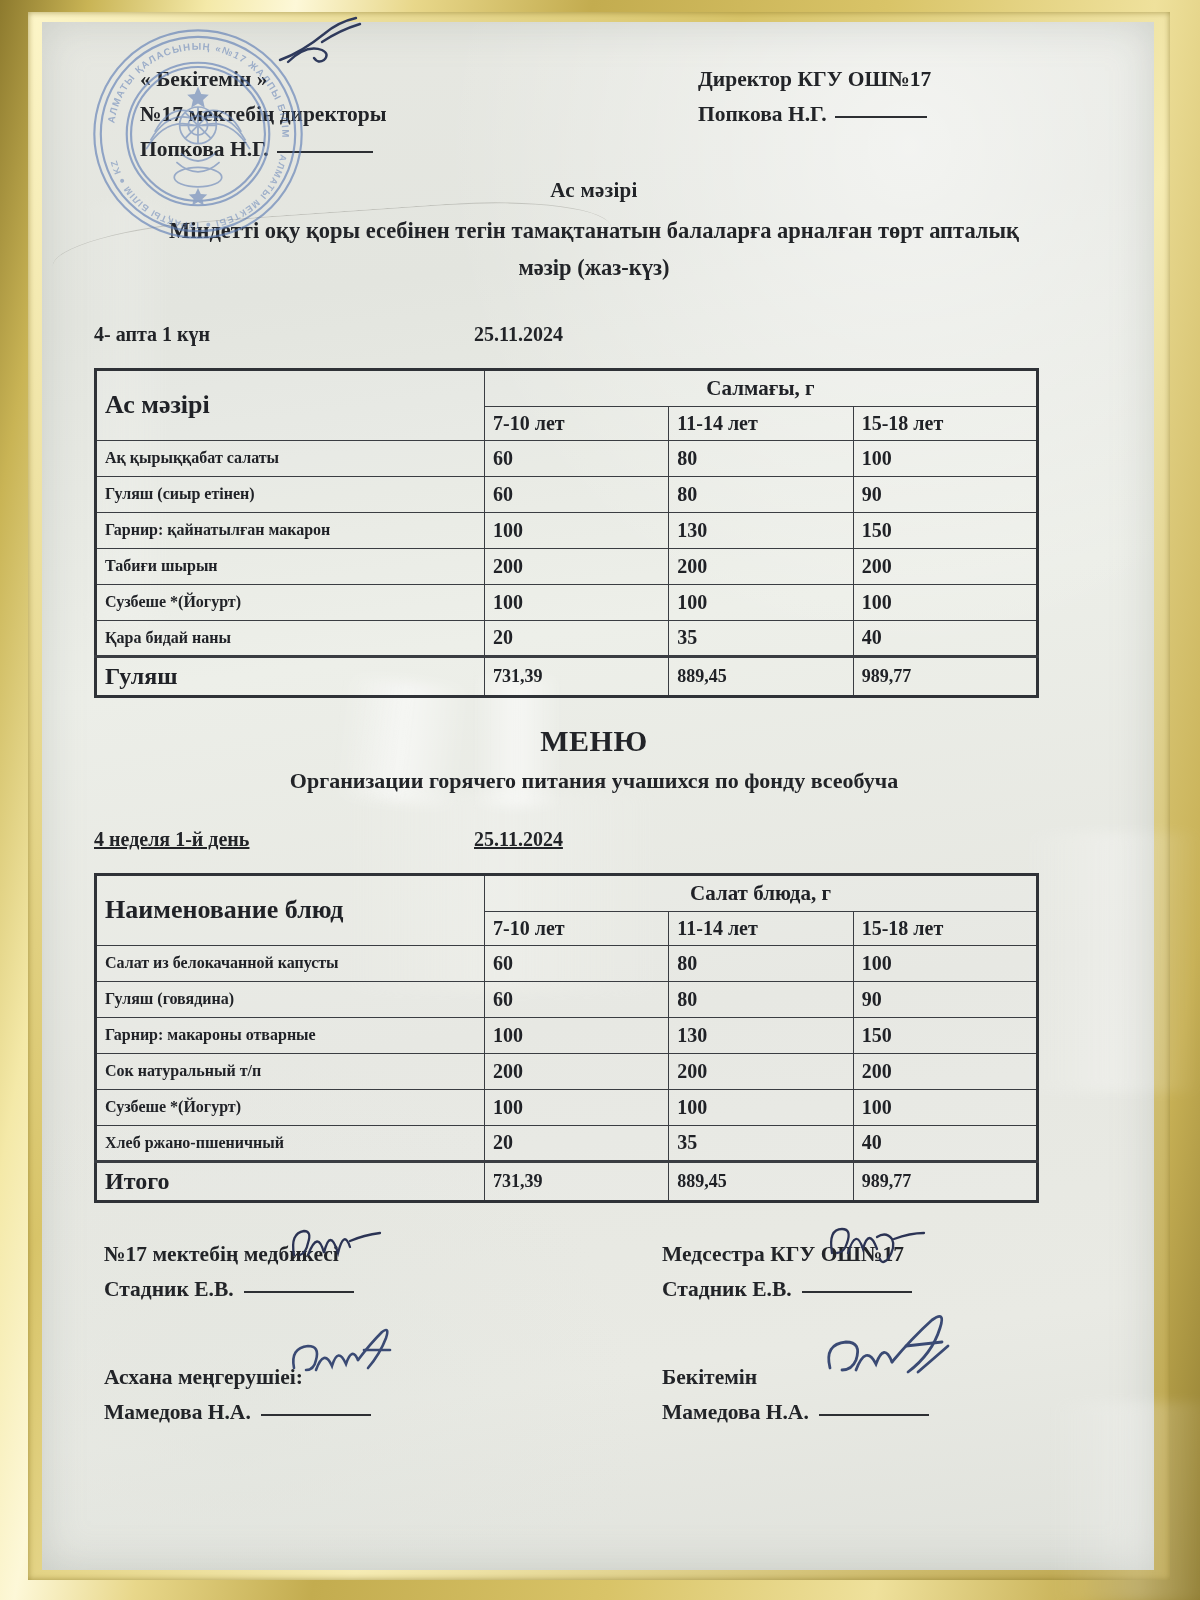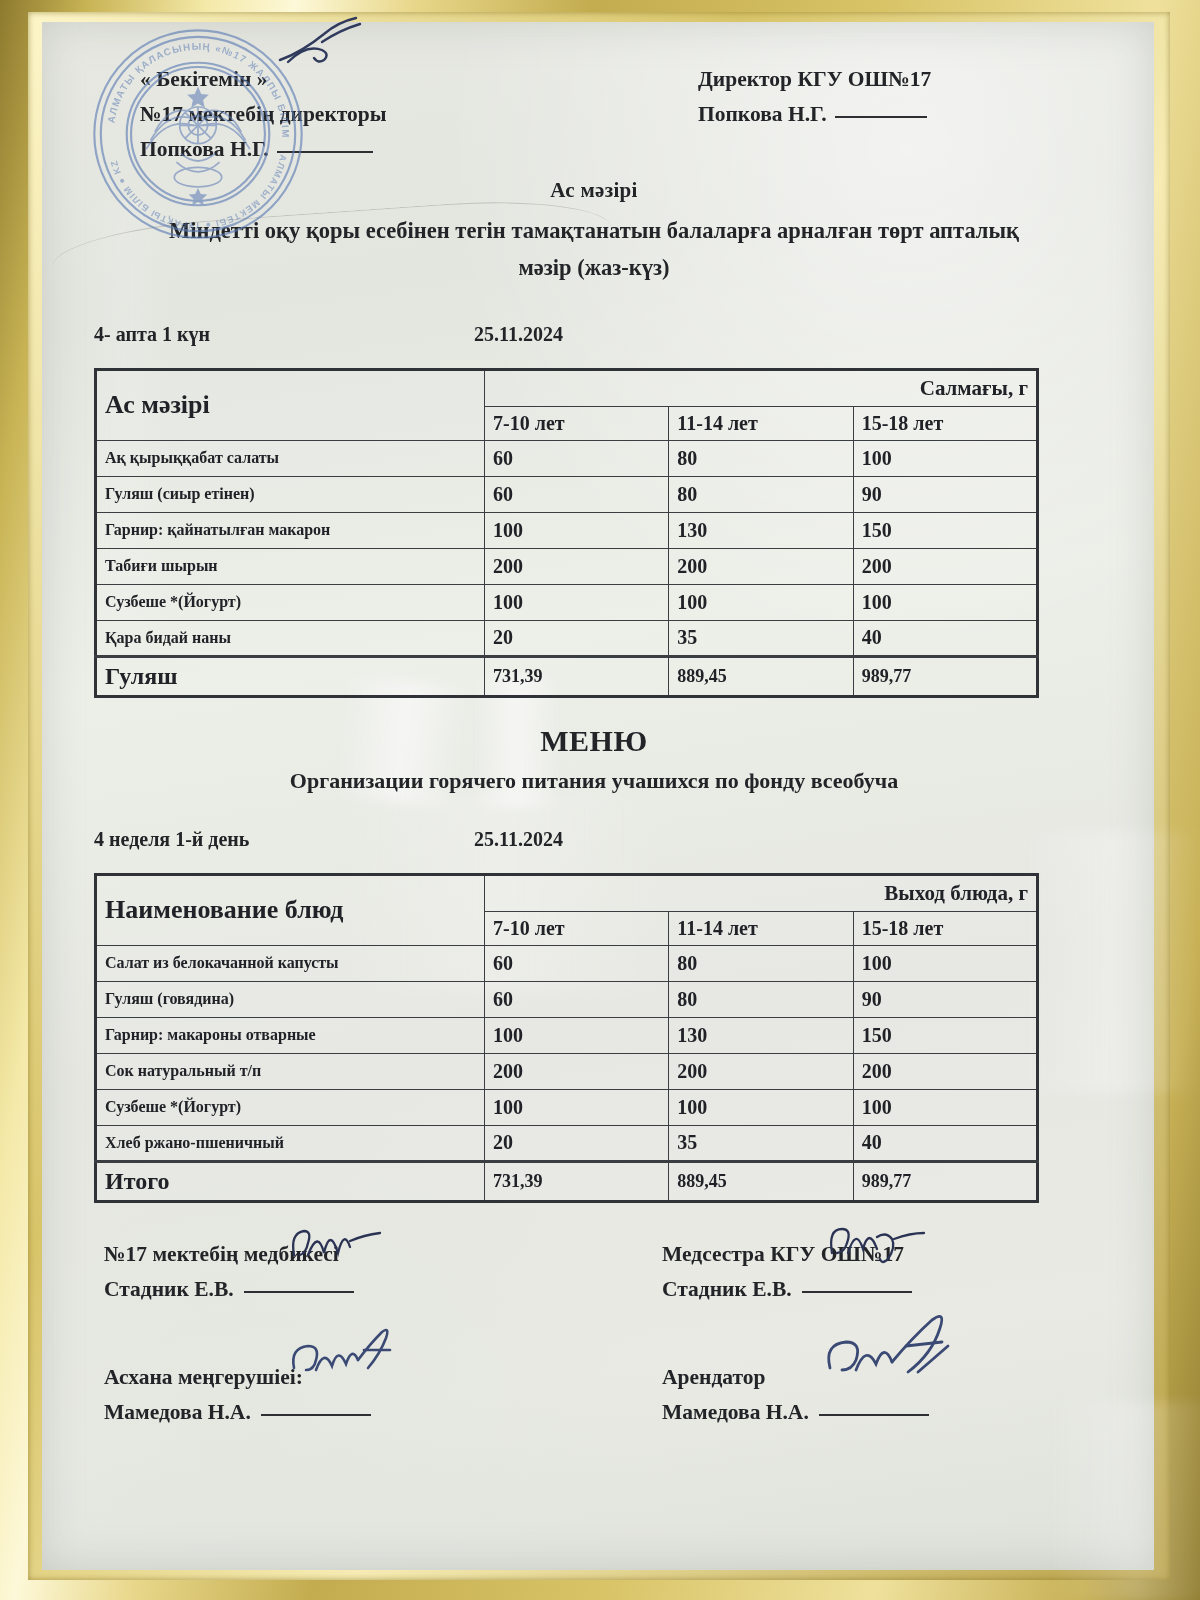--- a/index.html
+++ b/index.html
@@ -111,21 +111,21 @@
     font-weight: bold;
     background: rgba(255,255,255,.07);
   }
   table.menu th, table.menu td {
     border: 1.6px solid #3a3d42;
     padding: 5px 8px;
     color: #202227;
   }
   table.menu .c-name { width: 389px; text-align: left; }
   table.menu .c-num  { width: 185px; text-align: left; }
-  table.menu thead th { font-weight: bold; text-align: right; }
+  table.menu thead th { font-weight: bold; }
   th.big-head { font-size: 26px; vertical-align: middle; text-align: center; }
   th.span-head { font-size: 21px; text-align: center; padding: 6px 0; }
   th.age { font-size: 20px; text-align: center; padding: 5px 0; }
   tbody td { height: 36px; }
   tbody td.c-name { font-size: 16px; }
   tbody td.c-num  { font-size: 20px; }
   tr.total td { font-size: 18px; border-top-width: 3px; }
   tr.total td.c-name { font-size: 24px; }
   table.menu { border: 3px solid #2f3237; }
 
@@ -290,30 +290,30 @@
             <td class="c-num">989,77</td>
           </tr>
         </tbody>
       </table>
 
       <div class="mid-title">
         <div class="m1">МЕНЮ</div>
         <div class="m2">Организации горячего питания учашихся по фонду всеобуча</div>
       </div>
 
-      <div class="row-date" style="margin-top:34px;">
+      <div class="row-date" style="margin-top:34px;text-decoration:underline;">
         <div class="lbl">4 неделя  1-й день</div>
         <div class="date">25.11.2024</div>
       </div>
 
       <table class="menu">
         <thead>
           <tr>
             <th class="c-name big-head" rowspan="2">Наименование блюд</th>
-            <th class="span-head" colspan="3">Выход блюда, г</th>
+            <th class="span-head" colspan="3">Салат блюда, г</th>
           </tr>
           <tr>
             <th class="c-num age">7-10 лет</th>
             <th class="c-num age">11-14 лет</th>
             <th class="c-num age">15-18 лет</th>
           </tr>
         </thead>
         <tbody>
           <tr>
             <td class="c-name">Салат из белокачанной капусты</td>
@@ -404,21 +404,21 @@
                   <path d="M10 34 Q 6 10 20 10 Q 30 10 25 24 Q 22 34 15 34"></path>
                   <path d="M26 34 Q 34 8 41 30 Q 47 8 55 30"></path>
                   <path d="M55 18 Q 64 12 70 20 Q 74 28 66 40 Q 60 46 58 40"></path>
                   <path d="M72 20 Q 88 14 102 14"></path>
                 </g>
               </svg>
             </div>
           </div>
 
           <div class="fblock">
-            <div>Арендатор</div>
+            <div>Бекітемін</div>
             <div>
               <span>Мамедова Н.А.</span><span class="fline"></span>
               <svg class="ink" style="left:160px; top:-48px; width:150px; height:80px;" viewBox="0 0 150 80">
                 <g fill="none" stroke="#3a4a74" stroke-width="2.8" stroke-linecap="round">
                   <path d="M8 56 Q 2 32 24 30 Q 40 30 34 48 Q 30 58 20 58"></path>
                   <path d="M34 58 Q 44 32 54 52 Q 62 30 70 50"></path>
                   <path d="M70 50 Q 90 26 110 8 Q 124 -2 118 16 Q 110 42 86 60"></path>
                   <path d="M84 34 L 120 30"></path>
                   <path d="M96 60 Q 110 48 126 34"></path>
                 </g>

